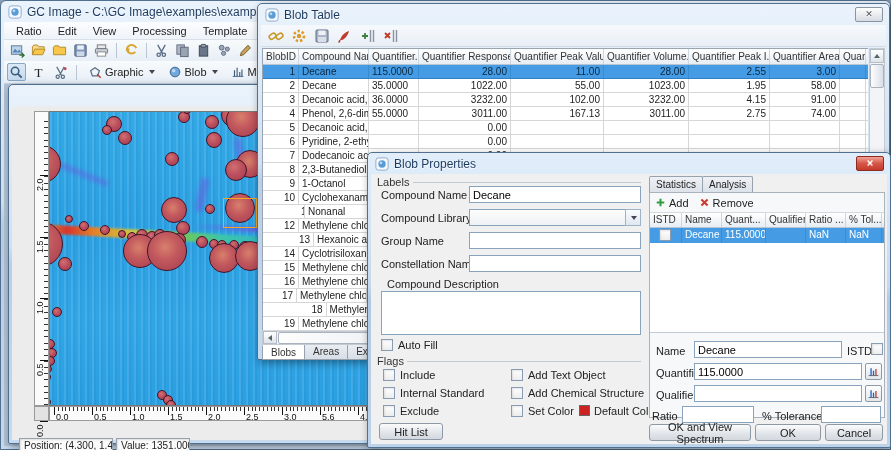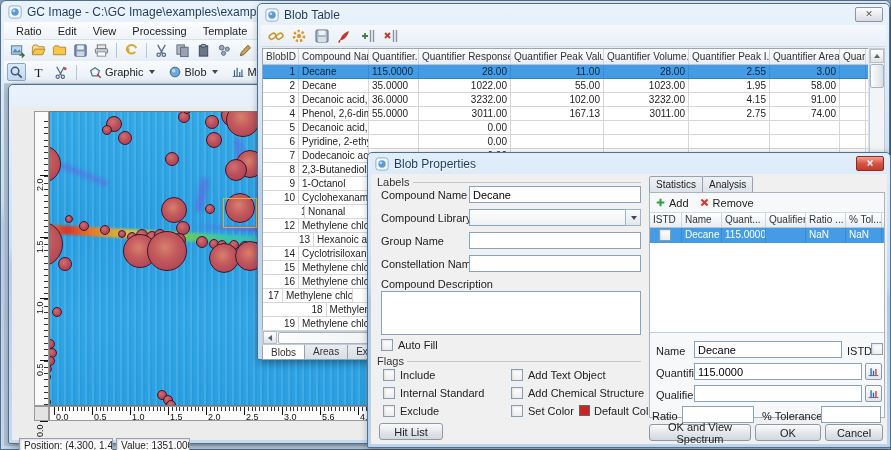--- a/index.html
+++ b/index.html
@@ -629,21 +629,21 @@
         <div class="t-cell " style="width: 70px;">Methylene chlor...</div>
         <div class="t-cell " style="width: 50px;"></div>
         <div class="t-cell num" style="width: 92px;"></div>
         <div class="t-cell num" style="width: 93px;"></div>
         <div class="t-cell num" style="width: 85px;"></div>
         <div class="t-cell num" style="width: 81px;"></div>
         <div class="t-cell num" style="width: 70px;"></div>
         <div class="t-cell " style="width: 26px;"></div>
       </div>
       <div class="t-row">
-        <div class="t-cell num" style="width: 20px;">17</div>
+        <div class="t-cell num" style="width: 34px;">17</div>
         <div class="t-cell " style="width: 70px;">Methylene chlor...</div>
         <div class="t-cell " style="width: 50px;"></div>
         <div class="t-cell num" style="width: 92px;"></div>
         <div class="t-cell num" style="width: 93px;"></div>
         <div class="t-cell num" style="width: 85px;"></div>
         <div class="t-cell num" style="width: 81px;"></div>
         <div class="t-cell num" style="width: 70px;"></div>
         <div class="t-cell " style="width: 26px;"></div>
       </div>
       <div class="t-row">
@@ -709,21 +709,21 @@
     <input class="txt" style="left: 98px; top: 12px; width: 172px;" value="Decane">
     <span class="fld-label" style="left:10px;top:38px">Compound Library</span>
     <input class="txt" style="left: 98px; top: 35px; width: 172px; background: linear-gradient(rgb(253, 253, 253), rgb(238, 241, 245));" value="">
     <span class="combo-btn" style="left:254px;top:35px">
         <span class="arrow-down"></span>
       </span>
     <span class="fld-label" style="left:10px;top:61px">Group Name</span>
     <input class="txt" style="left: 98px; top: 58px; width: 172px;" value="">
     <span class="fld-label" style="left:10px;top:84px">Constellation Name</span>
     <input class="txt" style="left: 98px; top: 81px; width: 172px;" value="">
-    <span class="fld-label" style="left:10px;top:104px">Compound Description</span>
+    <span class="fld-label" style="left:16px;top:104px">Compound Description</span>
     <textarea class="txt" style="left: 10px; top: 117px; width: 260px; height: 44px;"></textarea>
     <span class="cb" style="left:10px;top:165px"></span>
     <span class="cb-label" style="left:27px;top:165px">Auto Fill</span>
 
     <span class="grp-label" style="left:6px;top:181px">Flags</span>
     <div class="grp-line" style="left:36px;top:187px;width:234px"></div>
     <span class="cb" style="left:12px;top:195px"></span>
     <span class="cb-label" style="left:29px;top:195px">Include</span>
     <span class="cb" style="left:12px;top:213px"></span>
     <span class="cb-label" style="left:29px;top:213px">Internal Standard</span>

